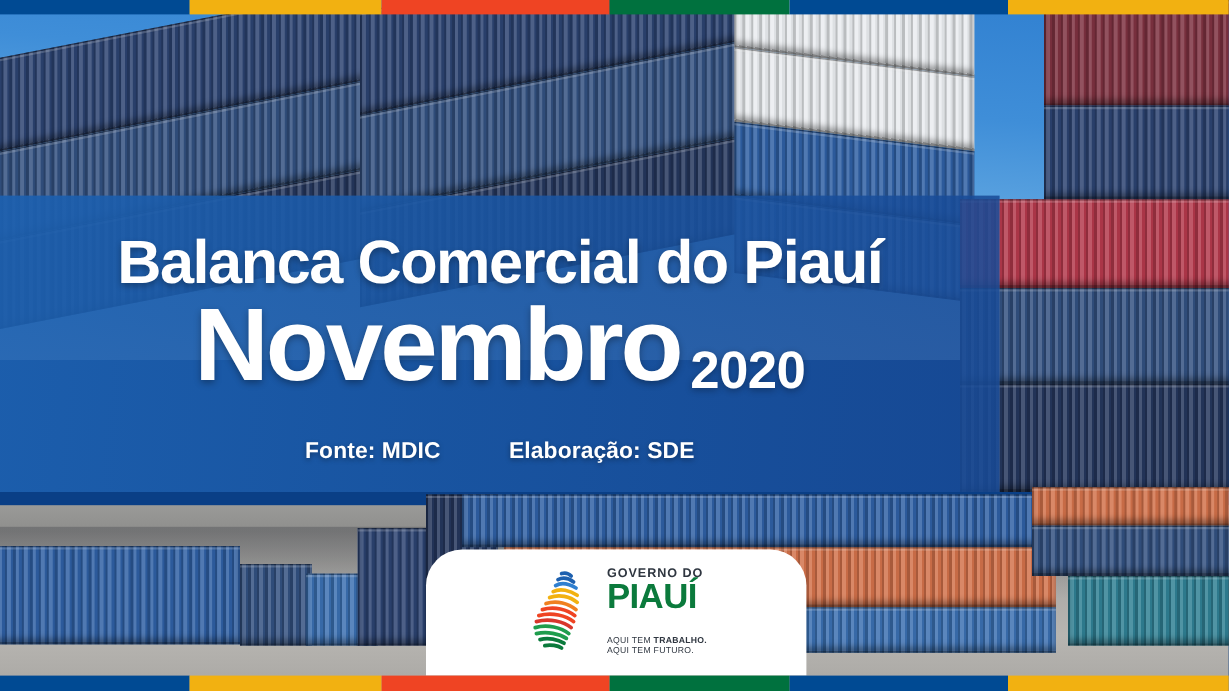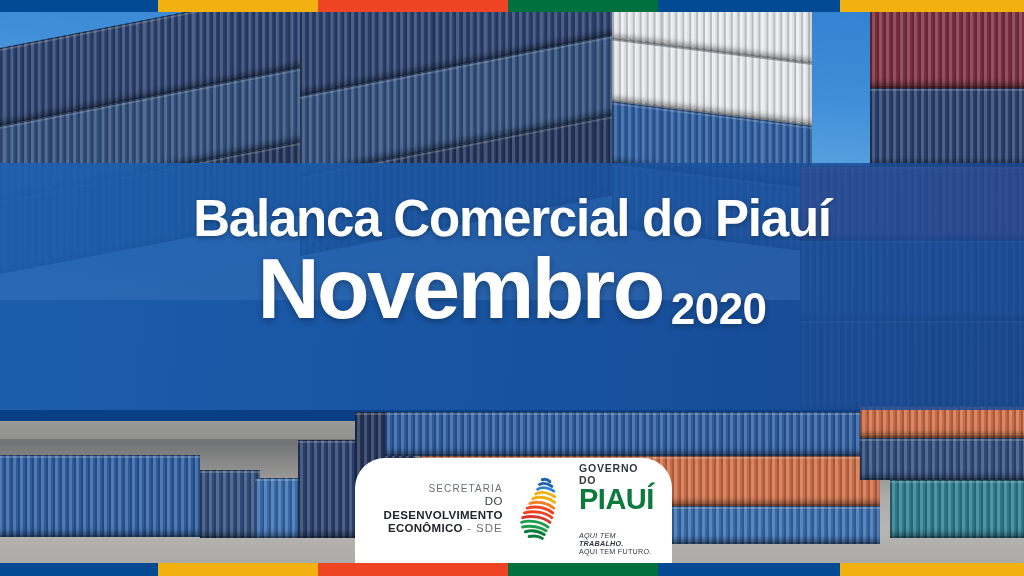--- a/index.html
+++ b/index.html
@@ -56,21 +56,21 @@
   .skew2 { transform:skewY(7deg);  transform-origin:right bottom; }
 
   
   .stripebar { position:absolute; left:0; width:1024px; height:12px; display:flex; z-index:40; }
   .stripebar.top { top:0; }
   .stripebar.bottom { bottom:0; height:13px; }
   .stripebar span { display:block; height:100%; }
 
   
   .band {
-    position:absolute; left:0; top:163px; width:1024px; height:247px; z-index:20;
+    position:absolute; left:0; top:163px; width:833px; height:247px; z-index:20;
     background:linear-gradient(95deg, rgba(29,96,175,.93) 0%, rgba(26,86,163,.90) 45%, rgba(24,74,150,.86) 100%);
   }
   .band-inner { position:relative; width:100%; height:100%; text-align:center; }
 
   .title-main {
     position:absolute; left:0; right:0; top:30px;
     color:#ffffff; font-size:51px; font-weight:bold; letter-spacing:-1.2px;
     line-height:1; white-space:nowrap;
     text-shadow:0 2px 5px rgba(0,0,0,.30);
   }
@@ -101,21 +101,21 @@
   .sde-l2 { font-size:11.5px; letter-spacing:.3px; font-weight:normal; color:#3b4149; }
   .sde-l2 b, .sde-l3 b { font-weight:bold; color:#20252c; }
   .sde-l3 { font-size:11.5px; letter-spacing:.3px; color:#3b4149; }
   .sde-l3 .sdes { color:#6a7079; letter-spacing:1px; }
 
   .gov-wrap { display:flex; align-items:center; gap:18px;justify-content:flex-end; }
   .pi-map { width:50px; height:72px; display:block; }
   .gov-text { line-height:1.1; }
   .gov-l1 { font-size:10.5px; font-weight:bold; letter-spacing:.8px; color:#2f3640; }
   .gov-l2 { font-size:29px; font-weight:bold; letter-spacing:-.5px; color:#0b7a3c; line-height:.95; }
-  .gov-l3 { font-size:7.2px; letter-spacing:.25px; color:#2f3640; margin-top:18px;font-style:italic; }
+  .gov-l3 { font-size:7.2px; letter-spacing:.25px; color:#2f3640; margin-top:18px; }
   .gov-l3 b { font-weight:bold; }
   .gov-l4 { font-size:7.2px; letter-spacing:.25px; color:#2f3640; }
   .gov-l4 b { font-weight:normal; }
 </style>
 </head>
 <body>
 
 <div class="stage">
 
   <div class="photo">
@@ -163,30 +163,29 @@
       <span style="background: rgb(242, 177, 17); width: 184px;"></span>
     </div>
 
   <div class="band">
     <div class="band-inner">
       <div class="title-main">Balanca Comercial do Piauí</div>
       <div class="title-month-row">
         <span class="title-month">Novembro</span>
         <span class="title-year">2020</span>
       </div>
+      <div class="credits">
+        <span>Fonte: MDIC</span>
+        <span>Elaboração: SDE</span>
+      </div>
     </div>
   </div>
 
   <div class="logocard">
 
-    <div class="sde">
-      <div class="sde-l1">SECRETARIA</div>
-      <div class="sde-l2"><span>DO </span><b>DESENVOLVIMENTO</b></div>
-      <div class="sde-l3"><b>ECONÔMICO</b><span class="sdes"> - SDE</span></div>
-    </div>
 
     <div class="gov-wrap">
       <svg class="pi-map" viewBox="0 0 50 72" aria-hidden="true">
         <g stroke-linecap="round" fill="none" stroke-width="3.1">
           <path d="M30 4 C33 3 36 4 38 6" stroke="#1d60af"></path>
           <path d="M27 9 C31 7 36 8 40 11" stroke="#1d60af"></path>
           <path d="M25 14 C30 11 37 13 42 16" stroke="#2f7fd0"></path>
           <path d="M23 19 C29 16 37 18 43 22" stroke="#f2b111"></path>
           <path d="M20 24 C28 21 37 23 43 28" stroke="#f2b111"></path>
           <path d="M17 29 C26 26 36 29 42 34" stroke="#f08020"></path>

